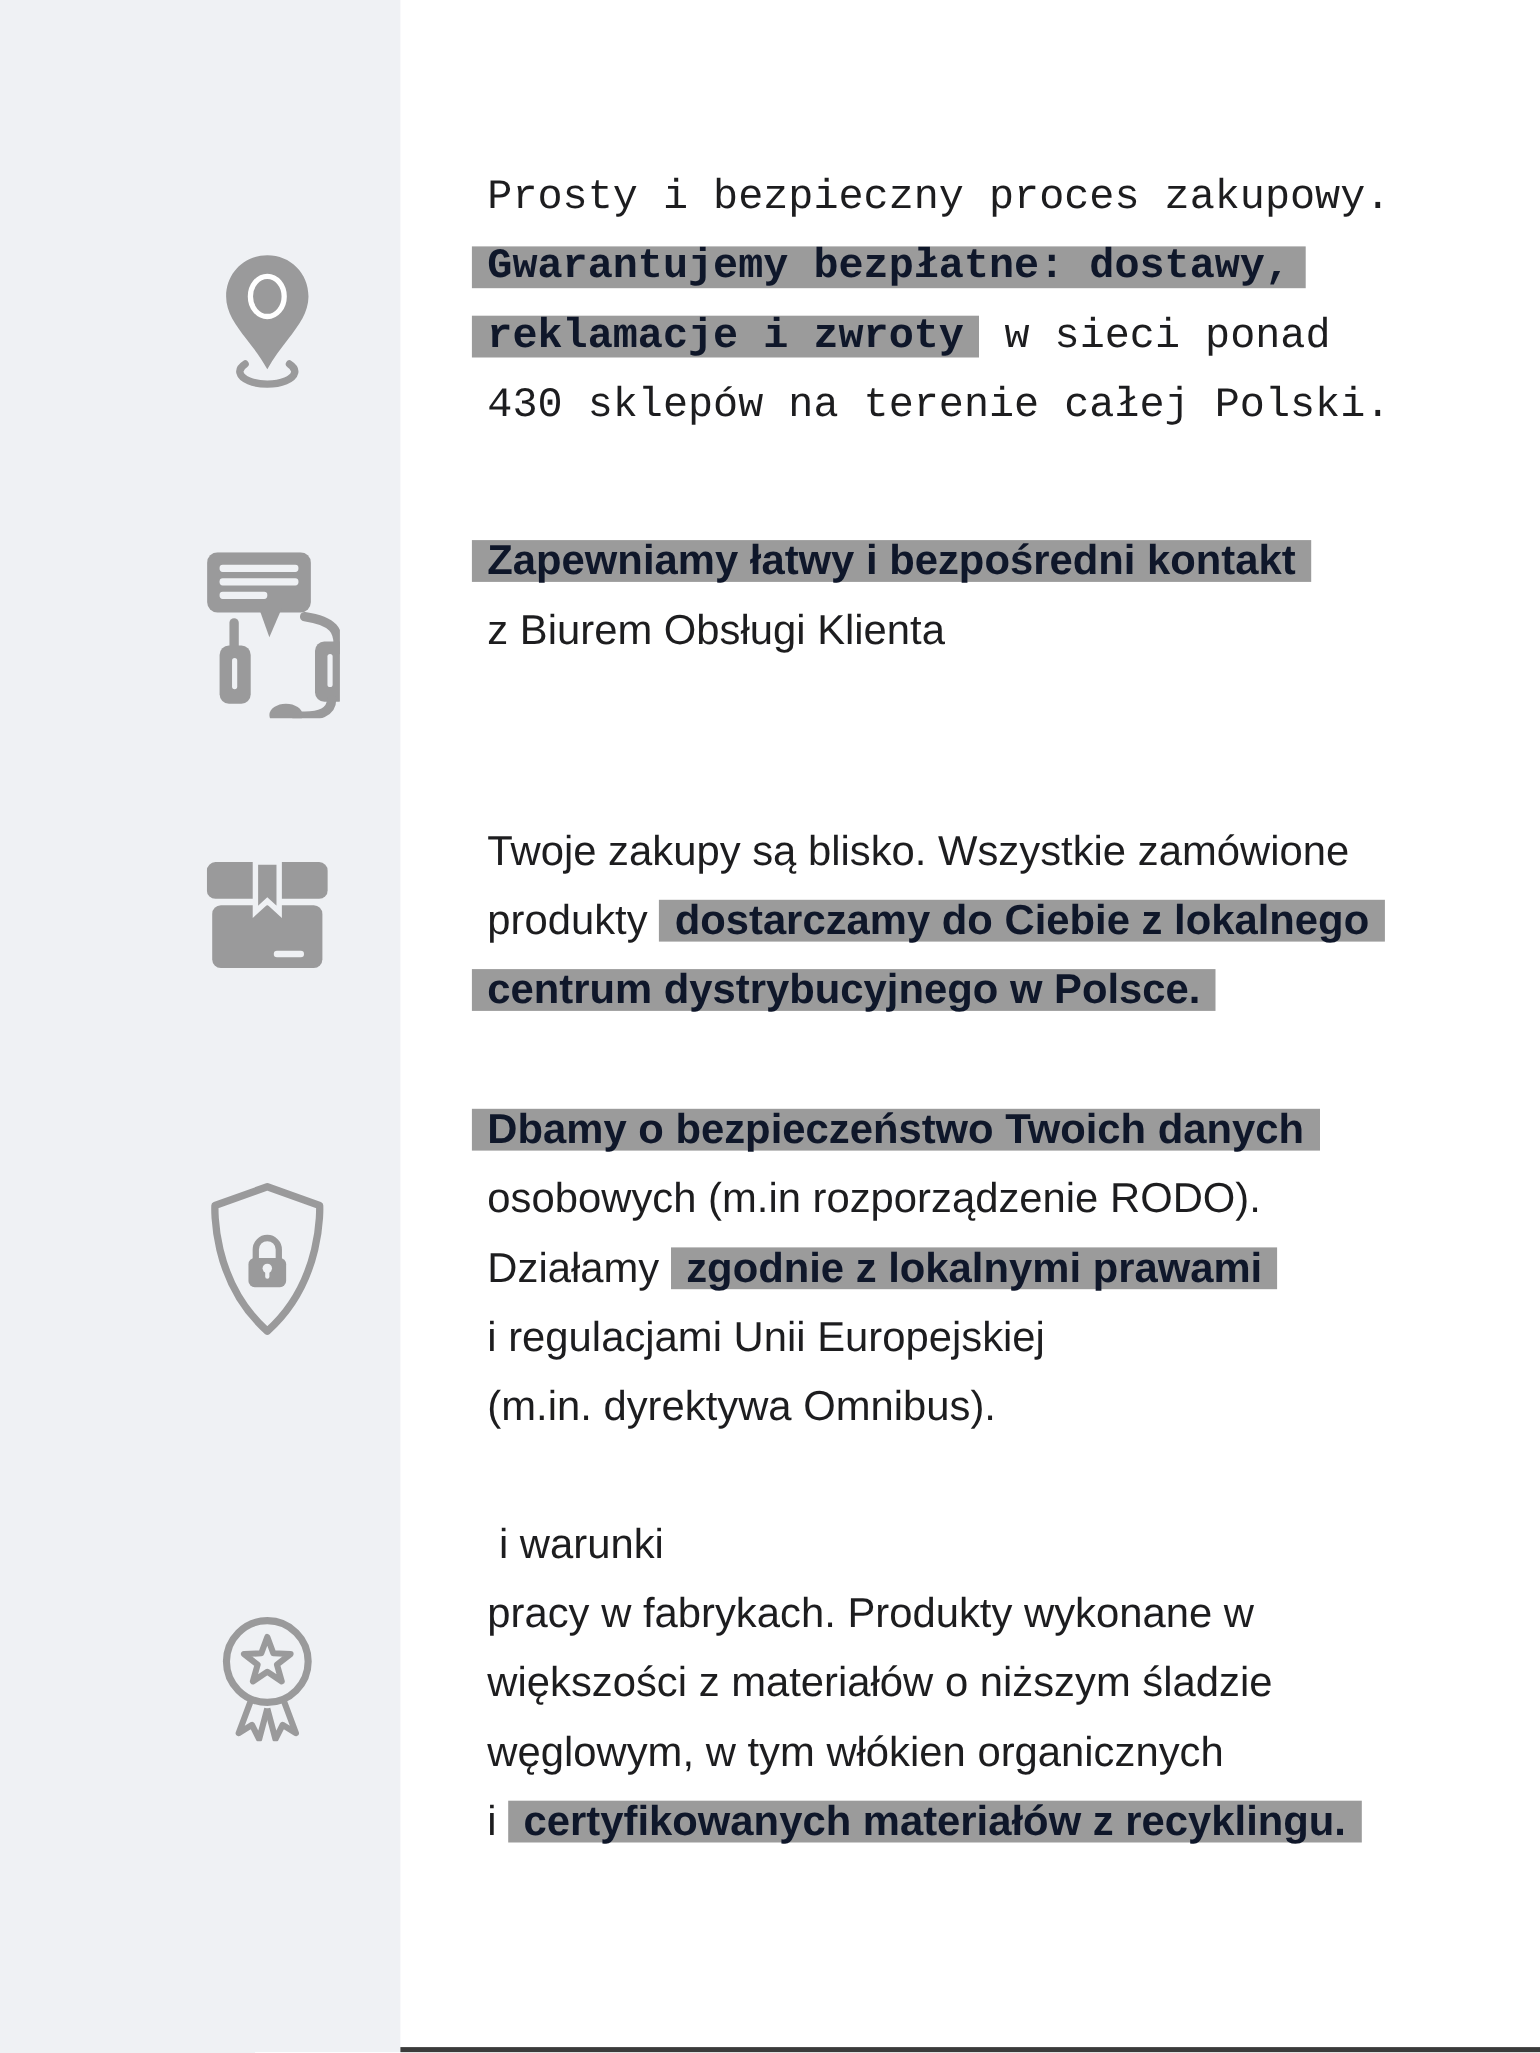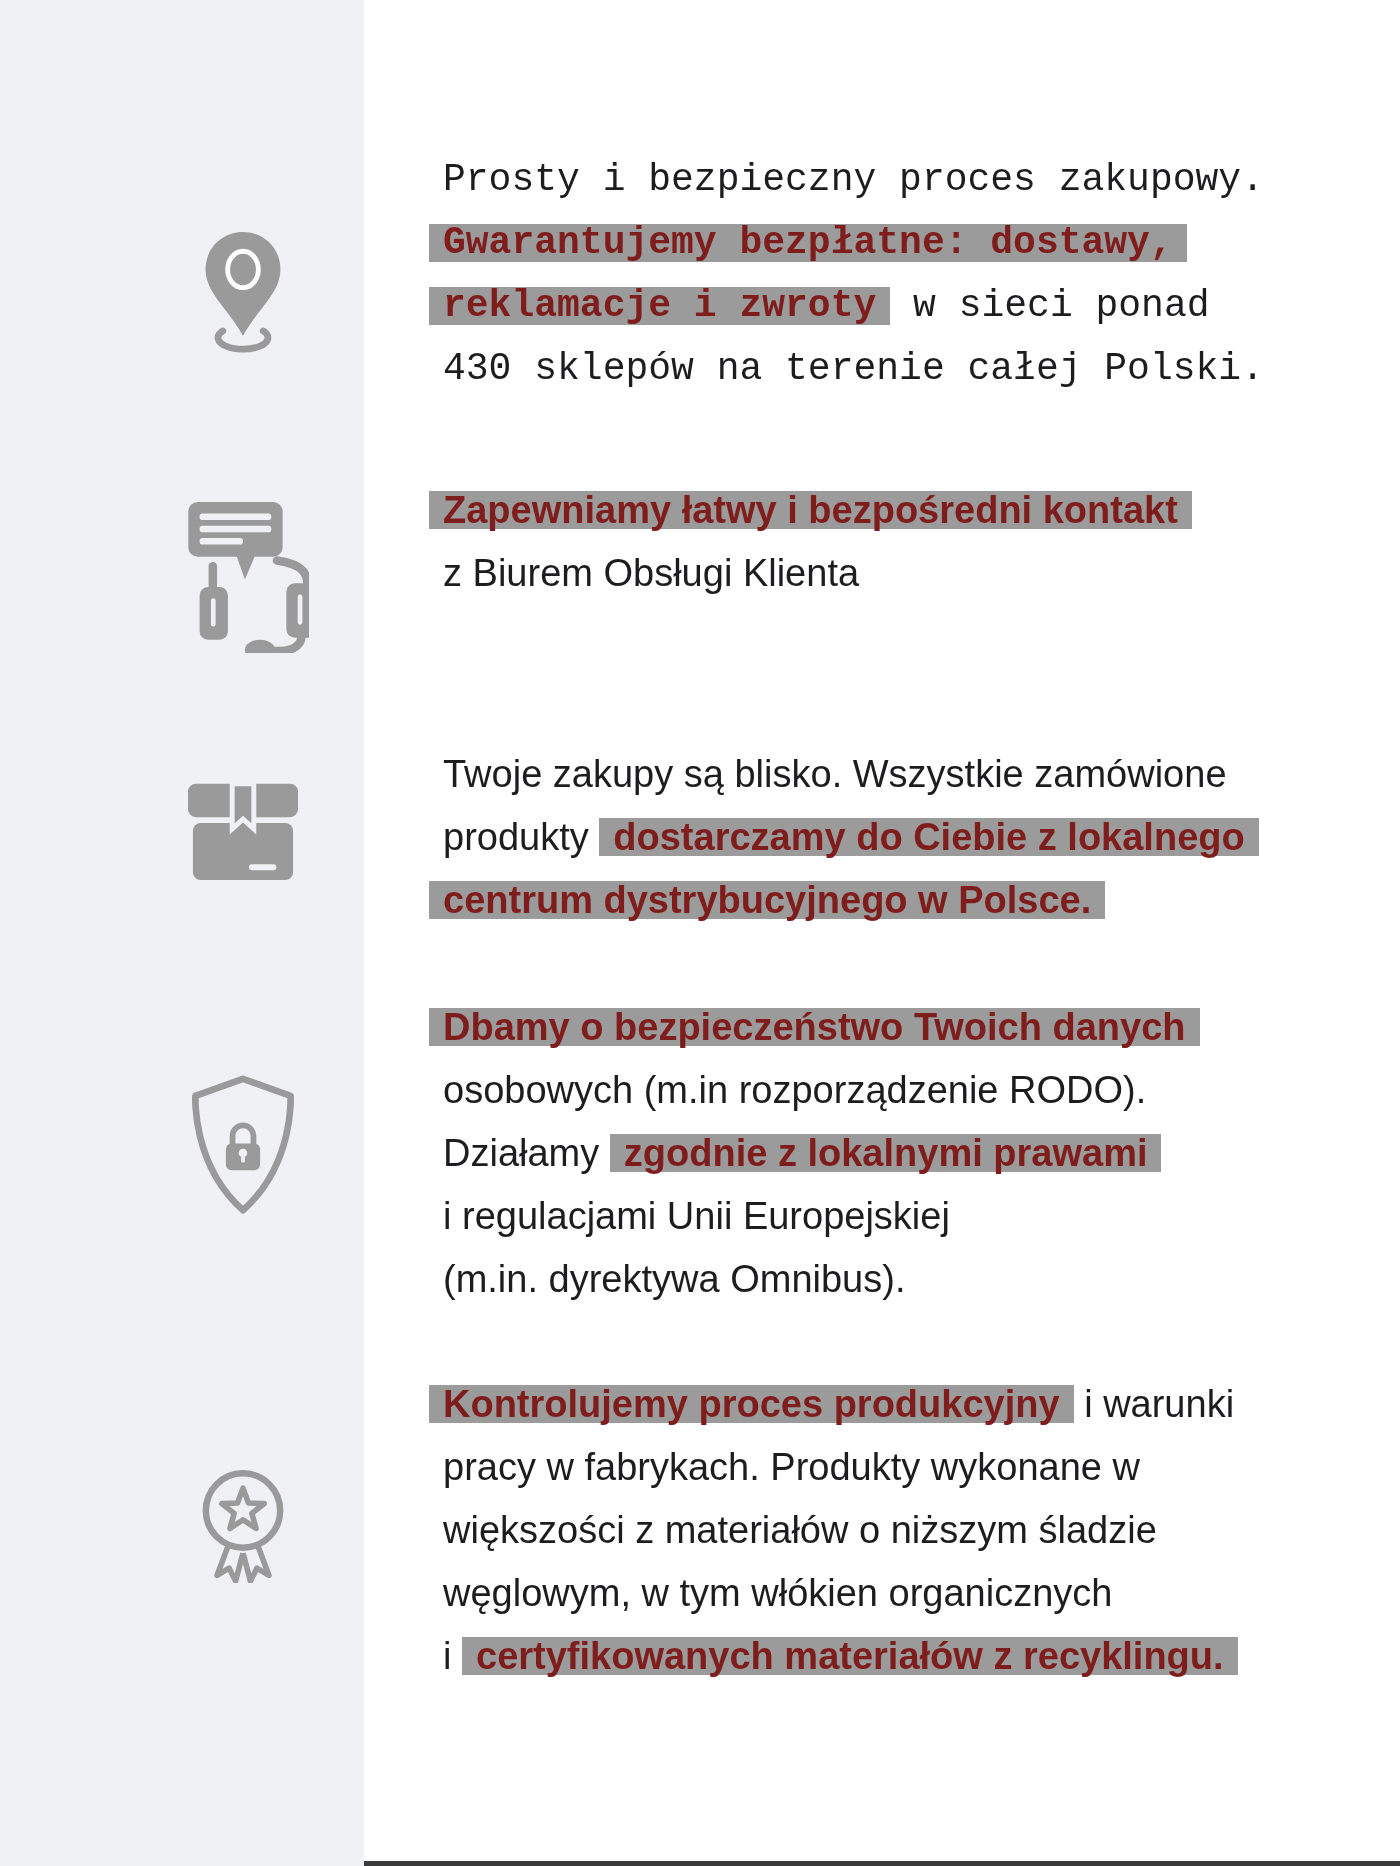--- a/index.html
+++ b/index.html
@@ -24,21 +24,21 @@
   .block-3{top:742px;}
   .block-4{top:995px;}
   .block-5{top:1372px;}
 
   .line{
     display:flex;align-items:center;height:63px;white-space:pre;
     font-size:38px;color:#1d1d1f;line-height:1;
   }
   .seg{display:inline-block;}
   .seg.hl{
-    background:#9b9b9b;color:#7f1d1d;font-weight:700;
+    background:#9b9b9b;color:#0f172a;font-weight:700;
     padding:0 14px;
   }
   .seg.hl.lead{margin-left:-14px;}
 
   .bottom-strip{
     position:absolute;left:364px;right:0;bottom:0;height:5px;background:#3b3b3b;
   }
 </style>
 </head>
 <body>
@@ -119,21 +119,21 @@
       <div class="line"><span class="seg hl lead">centrum dystrybucyjnego w Polsce.</span></div>
     </div>
   <div class="text-block block-4">
       <div class="line"><span class="seg hl lead">Dbamy o bezpieczeństwo Twoich danych</span></div>
       <div class="line"><span class="seg">osobowych (m.in rozporządzenie RODO).</span></div>
       <div class="line"><span class="seg">Działamy </span><span class="seg hl">zgodnie z lokalnymi prawami</span></div>
       <div class="line"><span class="seg">i regulacjami Unii Europejskiej</span></div>
       <div class="line"><span class="seg">(m.in. dyrektywa Omnibus).</span></div>
     </div>
   <div class="text-block block-5">
-      <div class="line"><span class="seg hl lead">Kontrolujemy proces produkcyjny</span><span class="seg"> i warunki</span></div>
+      <div class="line"><span class="seg"> i warunki</span></div>
       <div class="line"><span class="seg">pracy w fabrykach. Produkty wykonane w</span></div>
       <div class="line"><span class="seg">większości z materiałów o niższym śladzie</span></div>
       <div class="line"><span class="seg">węglowym, w tym włókien organicznych</span></div>
       <div class="line"><span class="seg">i </span><span class="seg hl">certyfikowanych materiałów z recyklingu.</span></div>
     </div>
 
   <div class="bottom-strip"></div>
 
 </div>
 

